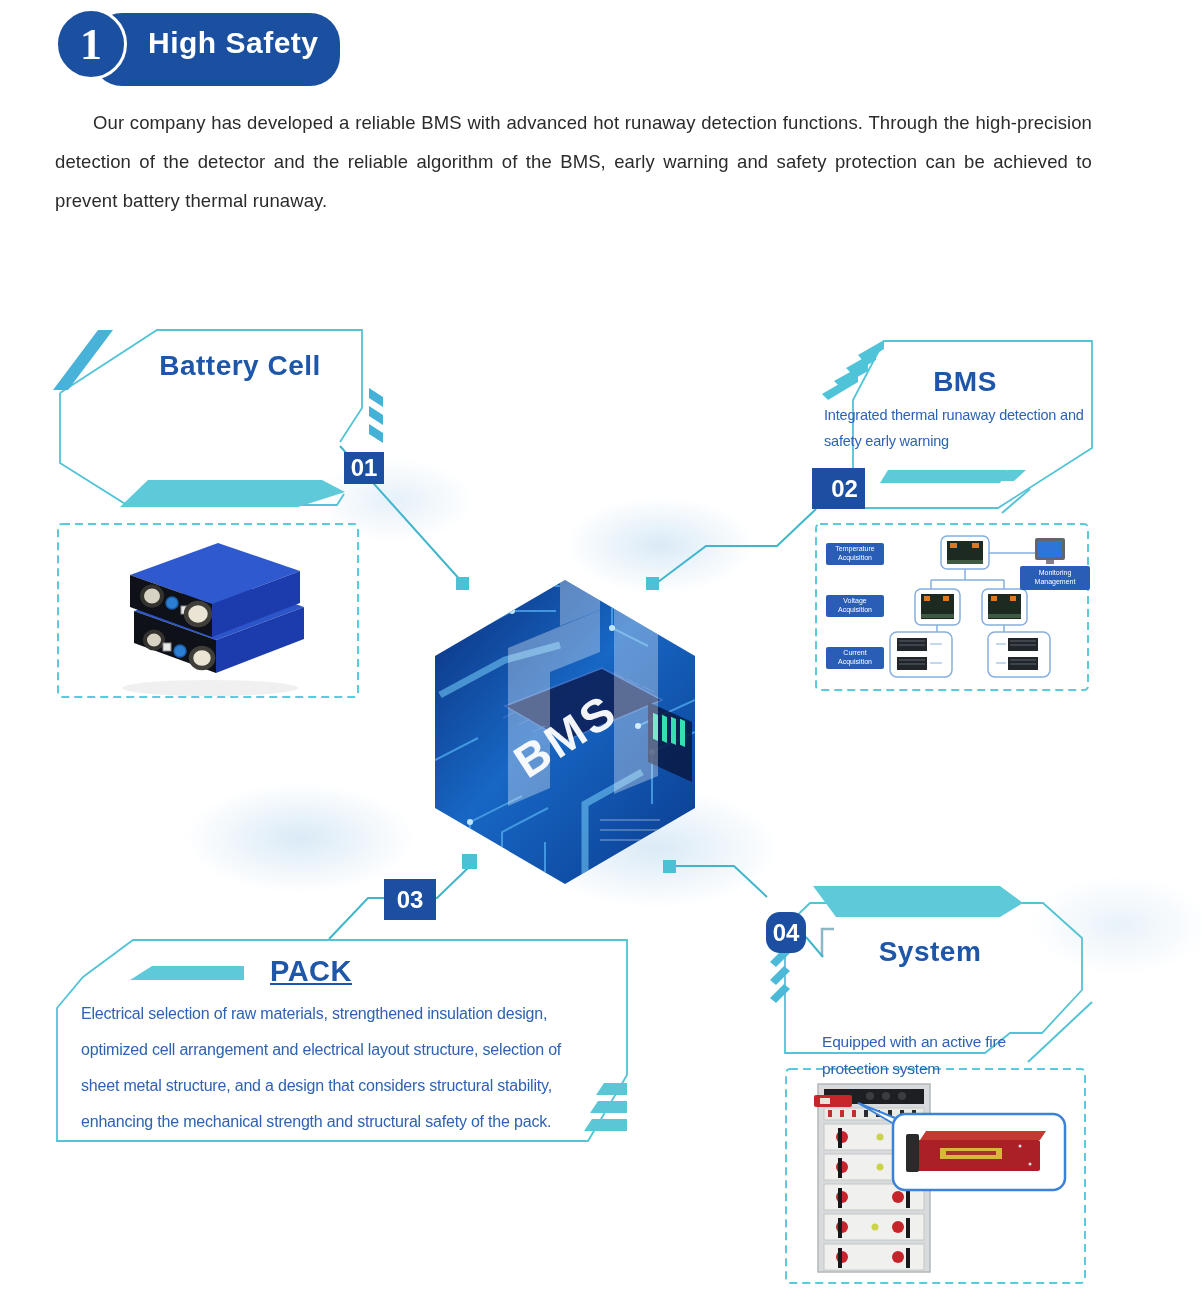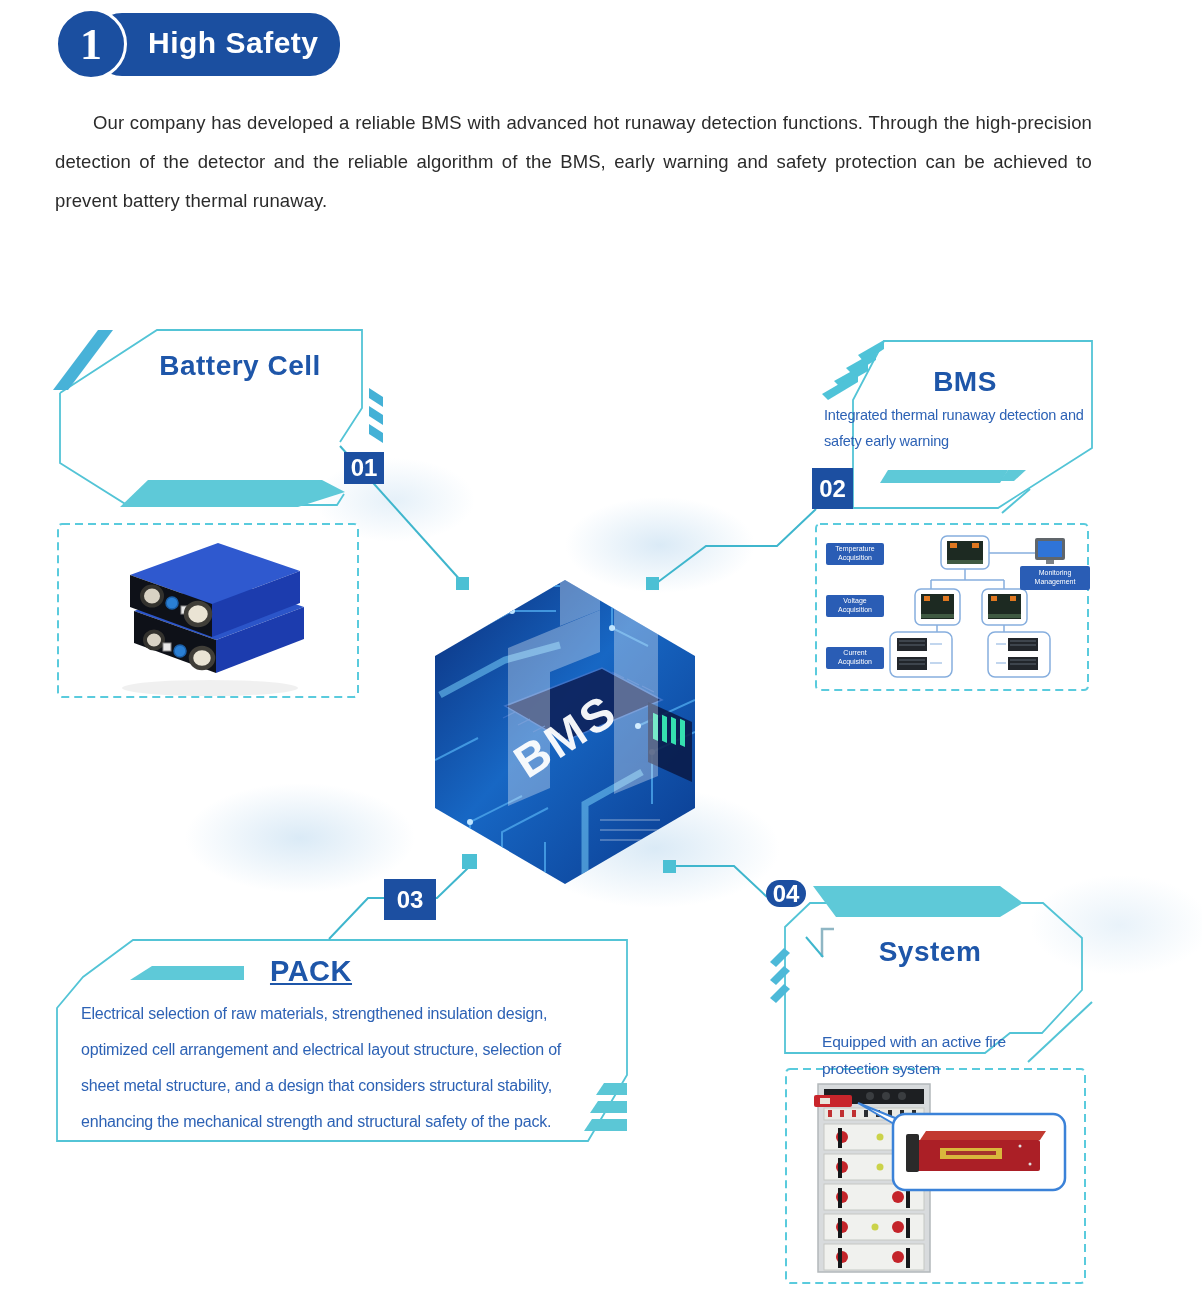--- a/index.html
+++ b/index.html
@@ -3,21 +3,21 @@
 <meta charset="utf-8">
 <style>
   html,body{margin:0;padding:0;background:#fff;}
   #canvas{position:relative;width:1202px;height:1309px;background:#ffffff;overflow:hidden;
           font-family:"Liberation Sans",sans-serif;}
   .abs{position:absolute;}
   #decor{position:absolute;left:0;top:0;width:1202px;height:1309px;}
   .hdr-circle{left:55px;top:8px;width:66px;height:66px;background:#1b4fa0;border:3px solid #fff;
     border-radius:50%;z-index:6;display:flex;align-items:center;justify-content:center;
     color:#fff;font-family:"Liberation Serif",serif;font-weight:bold;font-size:44px;}
-  .hdr-pill{left:92px;top:13px;width:248px;height:63px;background:#1b4fa0;border-radius:30px;
+  .hdr-pill{left:92px;top:13px;width:248px;height:73px;background:#1b4fa0;border-radius:30px;
     z-index:5;color:#fff;font-size:30px;font-weight:bold;line-height:59px;padding-left:56px;
     box-sizing:border-box;letter-spacing:0.5px;}
   .intro{left:55px;top:103px;width:1037px;font-size:18.5px;line-height:39px;color:#2b2b2b;
     text-align:justify;text-indent:38px;letter-spacing:0.1px;z-index:4;}
   .sec-title{color:#1e56a9;font-weight:bold;font-size:26px;text-align:center;z-index:4;letter-spacing:0.5px;}
   .sec-desc{color:#2d62b5;font-size:15px;line-height:26px;z-index:4;letter-spacing:-0.2px;}
   .badge{background:#1c4fa1;color:#fff;font-weight:bold;font-size:24px;display:flex;
     align-items:center;justify-content:center;z-index:5;}
   .diag-label{background:#2a5db5;color:#fff;font-size:7px;line-height:1.25;text-align:center;
     display:flex;align-items:center;justify-content:center;z-index:5;border-radius:2px;padding:1px;}
@@ -335,28 +335,28 @@
     <span>1</span>
   </div>
 
   <div class="abs sec-title" style="left:115px;top:350px;width:250px;font-size:28px;">Battery Cell</div>
 
   <div class="abs intro">Our company has developed a reliable BMS with advanced hot runaway detection functions. Through the high-precision detection of the detector and the reliable algorithm of the BMS, early warning and safety protection can be achieved to prevent battery thermal runaway.</div>
   <div class="abs badge" style="left:344px;top:452px;width:40px;height:32px;">01</div>
 
   <div class="abs sec-title" style="left:860px;top:366px;width:210px;font-size:28px;">BMS</div>
   <div class="abs sec-desc" style="left:824px;top:402px;width:272px;font-size:14.5px;">Integrated thermal runaway detection and safety early warning</div>
-  <div class="abs badge" style="left:812px;top:468px;width:41px;height:41px;">02</div>
+  <div class="abs badge" style="left:812px;top:468px;width:41px;height:41px;padding-left:12px;">02</div>
 
   <div class="abs sec-title" style="left:221px;top:955px;width:180px;font-size:29px;text-decoration:underline;">PACK</div>
   <div class="abs sec-desc pack-desc" style="left:81px;top:996px;width:522px;">Electrical selection of raw materials, strengthened insulation design, optimized cell arrangement and electrical layout structure, selection of sheet metal structure, and a design that considers structural stability, enhancing the mechanical strength and structural safety of the pack.</div>
   <div class="abs badge" style="left:384px;top:879px;width:52px;height:41px;">03</div>
 
   <div class="abs sec-title" style="left:835px;top:936px;width:190px;font-size:28px;">System</div>
   <div class="abs sec-desc" style="left:822px;top:980px;width:225px;font-size:15.5px;line-height:27px;margin-top:48px;">Equipped with an active fire protection system</div>
-  <div class="abs badge" style="left:766px;top:880px;width:40px;height:27px;border-radius:14px;">04</div>
+  <div class="abs badge" style="left:766px;top:912px;width:40px;height:41px;border-radius:14px;">04</div>
 
   <div class="abs diag-label" style="left:826px;top:543px;width:56px;height:20px;">Temperature Acquisition</div>
   <div class="abs diag-label" style="left:826px;top:595px;width:56px;height:20px;">Voltage Acquisition</div>
   <div class="abs diag-label" style="left:826px;top:647px;width:56px;height:20px;">Current Acquisition</div>
   <div class="abs diag-label" style="left:1020px;top:566px;width:68px;height:22px;">Monitoring Management</div>
 
 </div>
 
 </body></html>

